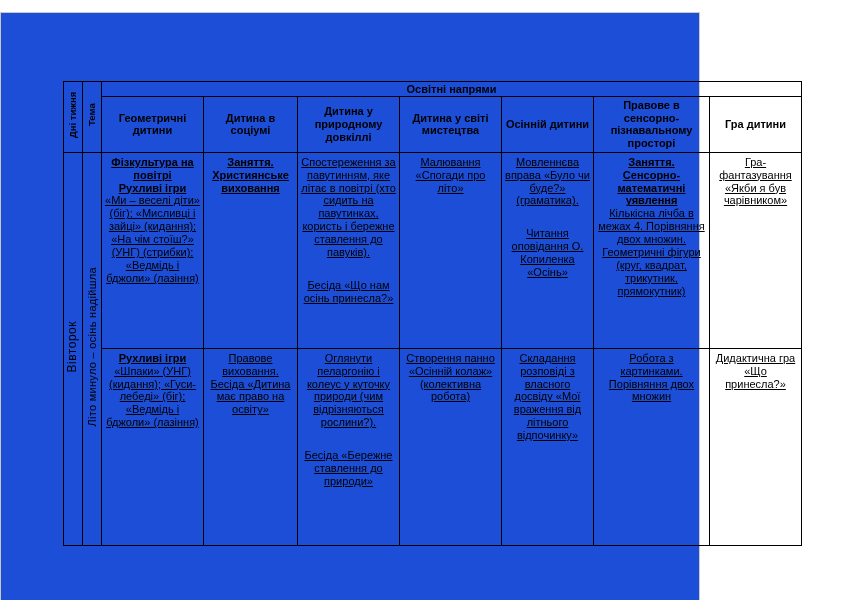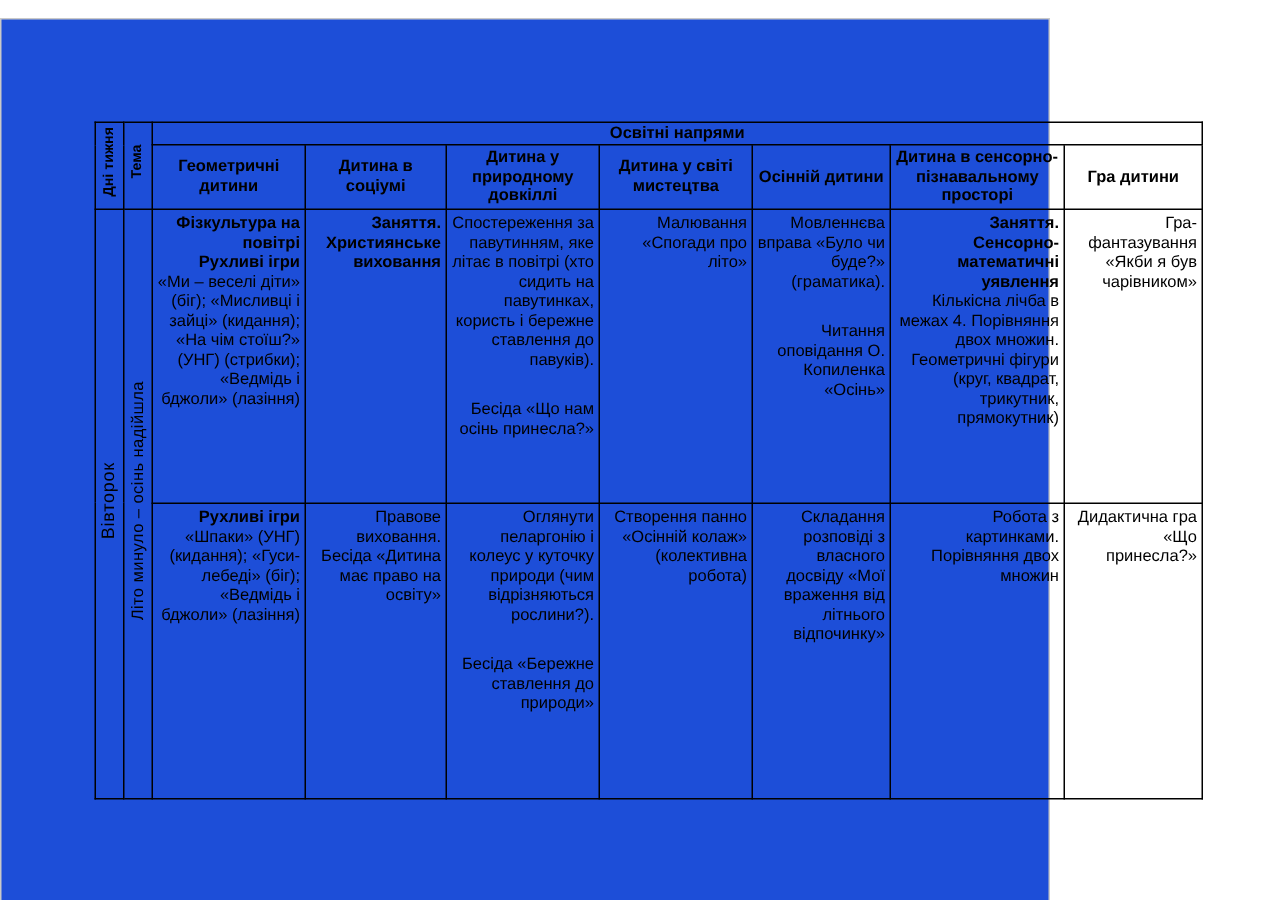--- a/index.html
+++ b/index.html
@@ -40,23 +40,24 @@
     font-size: 11px;
     line-height: 1.15;
     text-align: center;
     vertical-align: middle;
     padding: 2px 2px;
     height: 40px;
   }
   .cell {
     font-size: 11px;
     line-height: 1.18;
-    text-align: right;
+    text-align: center;
     vertical-align: top;
     padding: 3px 3px 4px;
+    text-decoration: underline;
   }
   tr.row-1 .cell { height: 196px; }
   tr.row-2 .cell { height: 197px; }
   .seg { display: block; }
   .seg.bold { font-weight: bold; }
   .seg.gap { margin-top: 20px; }
   .vcell {
     text-align: center;
     vertical-align: middle;
     padding: 1px;
@@ -103,21 +104,21 @@
           <span class="vtext axis-label">Тема</span>
         </th>
         <th colspan="7" class="top-header">Освітні напрями</th>
       </tr>
       <tr>
         <th class="col-header">Геометричні дитини</th>
         <th class="col-header">Дитина в соціумі</th>
         <th class="col-header">Дитина у природному довкіллі</th>
         <th class="col-header">Дитина у світі мистецтва</th>
         <th class="col-header">Осінній дитини</th>
-        <th class="col-header">Дитина в сенсорно-пізнавальному просторі</th>
+        <th class="col-header">Правове в сенсорно-пізнавальному просторі</th>
         <th class="col-header">Гра дитини</th>
       </tr>
     </thead>
     <tbody>
       <tr class="row-1">
         <td rowspan="2" class="vcell">
           <span class="vtext day-label">Вівторок</span>
         </td>
         <td rowspan="2" class="vcell">
           <span class="vtext theme-label">Літо минуло – осінь надійшла</span>

